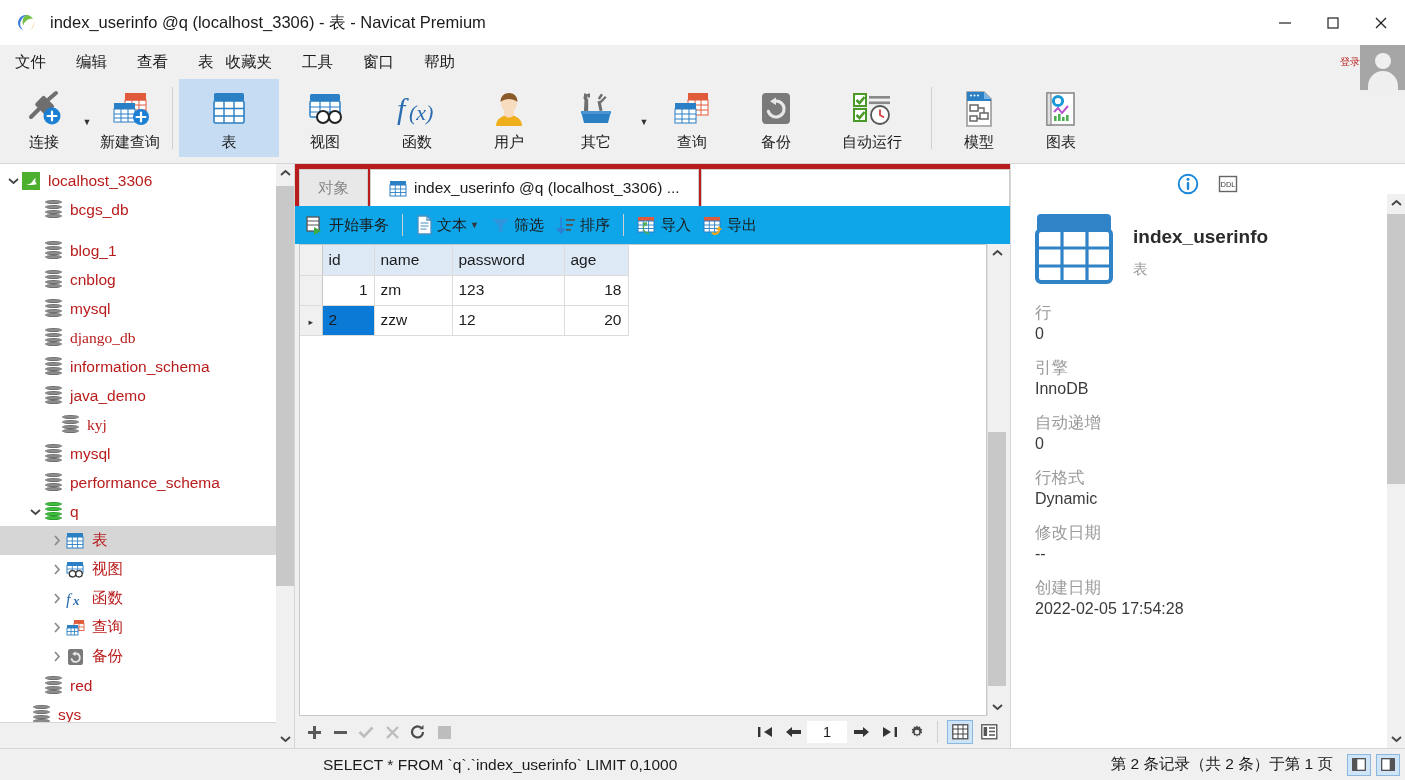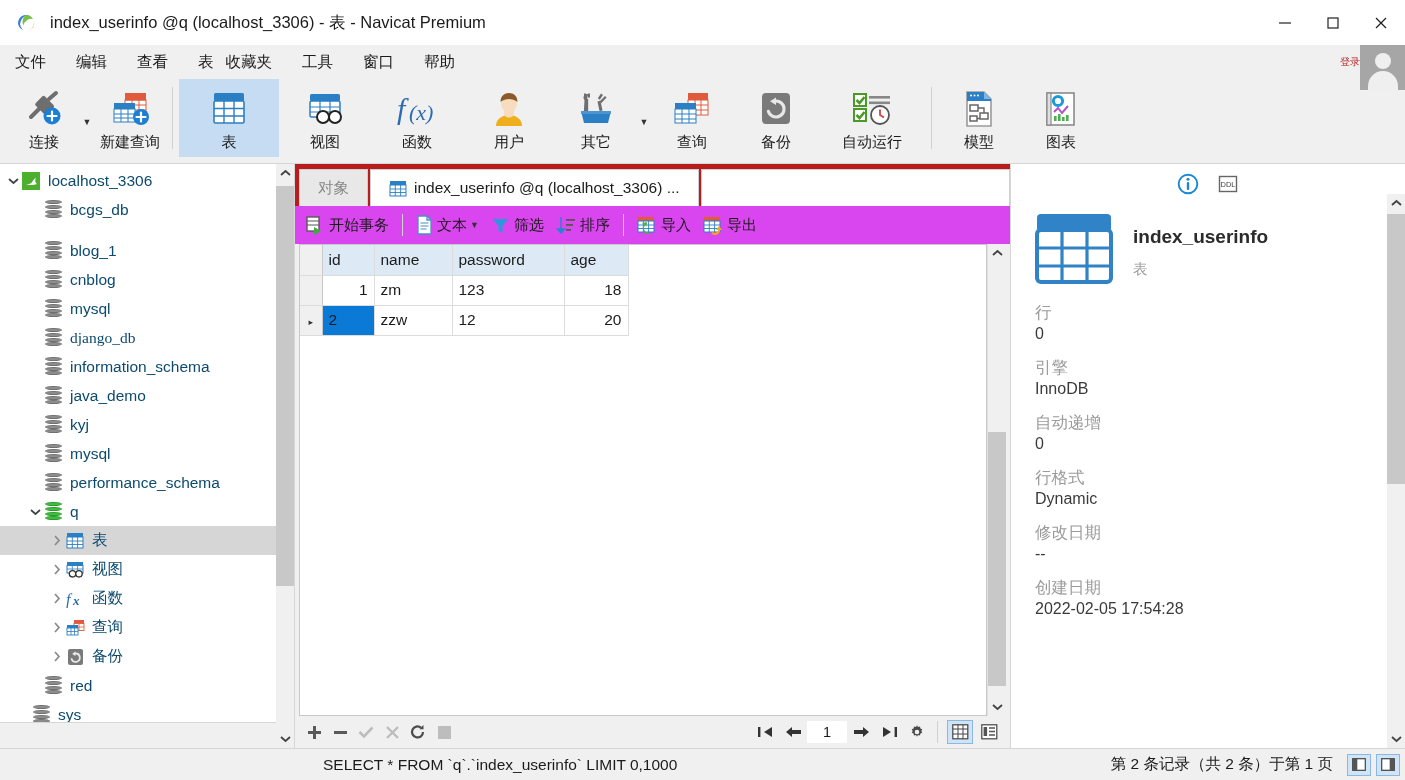--- a/index.html
+++ b/index.html
@@ -108,21 +108,21 @@
     position: relative; display: flex; flex-direction: column;
     flex: 0 0 295px;
     border-right: 1px solid #d6d6d6;
   }
   .tree {
     flex: 1 1 auto; overflow: hidden; position: relative;
     padding-top: 2px;
   }
   .tree-row {
     height: 29px; display: flex; align-items: center;
-    font-size: 15.5px; color: #0c4a6e; white-space: nowrap;
+    font-size: 15.5px; color: #b91c1c; white-space: nowrap;
     padding-right: 4px;
     text-align: center;
   }
   .tree-row.selected { background: #d6d6d6; }
   .tw { width: 14px; display:flex; align-items:center; justify-content:center;
         font-size: 11px; color: #555; }
   .tree-ico { width: 22px; display:flex; align-items:center; justify-content:center; }
   .tree-label { margin-left: 6px; }
 
   
@@ -161,21 +161,21 @@
     font-size: 15.5px; background: #e8e8e8; color:#888;
     border: 1px solid #cfcfcf; border-bottom: none;
     margin-right: 2px; white-space: nowrap;
   }
   .tab.active { background:#ffffff; color:#1b1b1b; }
   .tab .tabico { margin-right: 7px; display:flex; }
   .tab-filler { flex:1; height: 37px; background:#ffffff; border:1px solid #cfcfcf;
                 border-bottom:none; }
 
   .gridtoolbar {
-    height: 38px; background: #d946ef; display:flex; align-items:center;
+    height: 38px; background: #0ea5e9; display:flex; align-items:center;
     flex: 0 0 38px; padding-left: 4px;
   }
   .gt-btn { display:flex; align-items:center; height: 30px; padding: 0 6px;
             font-size: 15px; color:#1b1b1b; white-space: nowrap; }
   .gt-btn .gi { margin-right: 4px; display:flex; align-items:center; }
   .gt-sep { width: 1px; height: 22px; background: #d0d0d0; margin: 0 7px; }
   .gt-caret { font-size: 9px; color:#333; margin-left:3px; }
 
   
   .gridwrap {
@@ -592,21 +592,21 @@
             <span class="tree-ico">
               <span class="db-ico">
                 <i style="top: 0px;"></i>
                 <i style="top: 5px;"></i>
                 <i style="top: 10px;"></i>
                 <i style="top: 14px;"></i>
               </span>
             </span>
             <span class="tree-label">java_demo</span>
           </div>
-          <div class="tree-row" style="padding-left: 28px;">
+          <div class="tree-row" style="padding-left: 45px; font-family: Liberation Serif, serif;">
             <span class="tw"></span>
             <span class="tree-ico">
               <span class="db-ico">
                 <i style="top: 0px;"></i>
                 <i style="top: 5px;"></i>
                 <i style="top: 10px;"></i>
                 <i style="top: 14px;"></i>
               </span>
             </span>
             <span class="tree-label">kyj</span>

